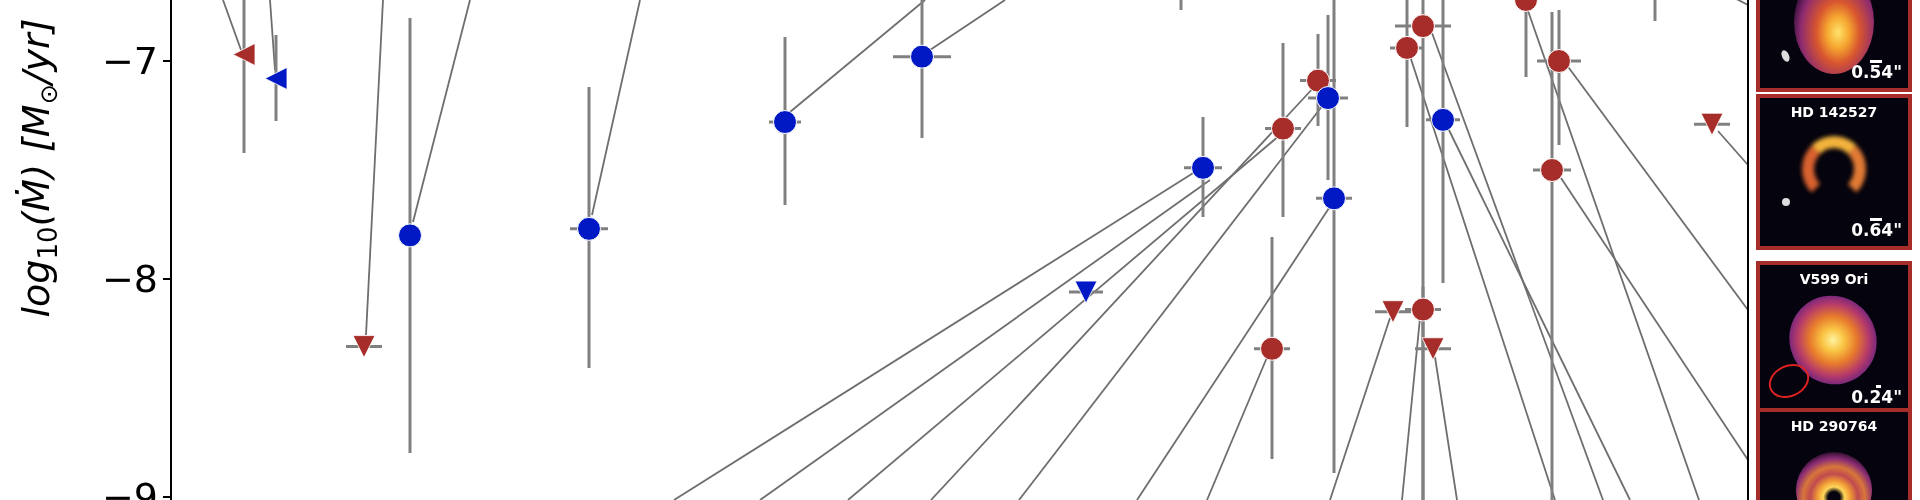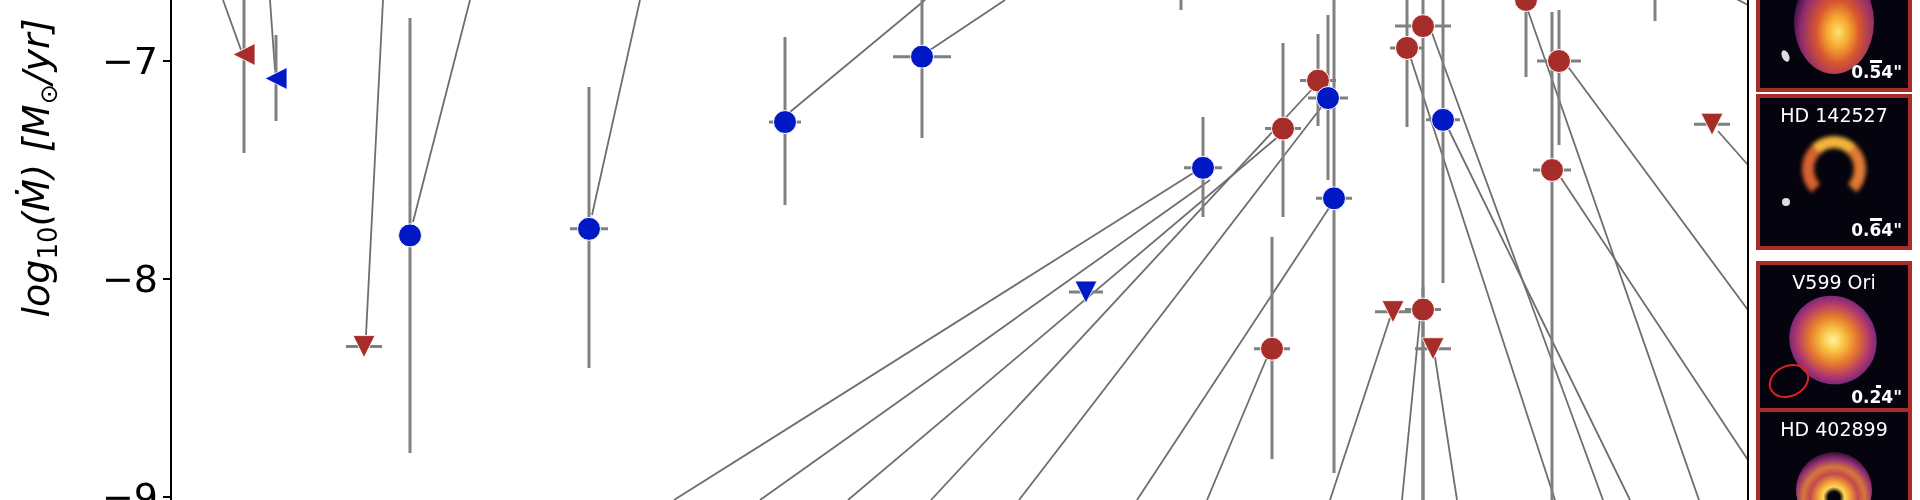--- a/index.html
+++ b/index.html
@@ -11,21 +11,21 @@
     text-align:center; white-space:nowrap; line-height:40px;
   }
   #ylabel .sub { font-size:26px; font-style:normal; position:relative; top:8px; }
   #ylabel .odot { font-style:normal; font-size:24px; position:relative; top:8px; }
   .ytick-label { position:absolute; font-size:38px; color:#000; width:70px; text-align:right; line-height:40px; }
   svg#plot { position:absolute; left:0; top:0; }
   .panel {
     position:absolute; left:1756px; width:148px; height:148px;
     background:#05030d; border:4px solid #a62d2a; overflow:hidden;
   }
-  .panel-title { position:absolute; top:6px; left:0; right:0; text-align:center; color:#fff; font-weight:normal; font-size:19px; }
+  .panel-title { position:absolute; top:6px; left:0; right:0; text-align:center; color:#fff; font-weight:bold; font-size:14px; }
   .panel-scale { position:absolute; right:6px; bottom:6px; color:#fff; font-weight:bold; font-size:17px; }
   .panel-scale .bar { position:absolute; top:-2px; left:19px; width:12px; height:3px; background:#fff; }
   .blob { position:absolute; border-radius:50%; }
   .beam { position:absolute; background:#ddd; border-radius:50%; }
 </style>
 </head>
 <body>
 
 <div id="ylabel"><span>log</span><span class="sub">10</span><span>(Ṁ) [M</span><span class="odot">⊙</span><span>/yr]</span></div>
 
@@ -151,15 +151,15 @@
 </div>
 
 <div class="panel" style="top:261px;">
   <div class="panel-title">V599 Ori</div>
   <div class="blob" style="left:30px;top:30px;width:86px;height:90px;background:radial-gradient(ellipse at 50% 50%, #fff3a0 0%, #f9c443 18%, #e77a2c 38%, #b53a6a 58%, #5a1e85 78%, transparent 100%);transform:rotate(-35deg);"></div>
   <div style="position:absolute;left:8px;top:100px;width:38px;height:28px;border:2px solid #d22;border-radius:50%;transform:rotate(-25deg);"></div>
   <div class="panel-scale"><span class="bar" style="left:25px;width:5px;"></span><span>0.24"</span></div>
 </div>
 
 <div class="panel" style="top:408px;">
-  <div class="panel-title">HD 402899</div>
+  <div class="panel-title">HD 290764</div>
   <div class="blob" style="left:36px;top:40px;width:76px;height:76px;background:radial-gradient(circle at 50% 60%, #05030d 0%, #05030d 10%, #ffd75a 18%, #f09a35 28%, #c04a4e 40%, #d8763a 52%, #8a2c75 66%, transparent 82%);"></div>
 </div>
 
 </body></html>

